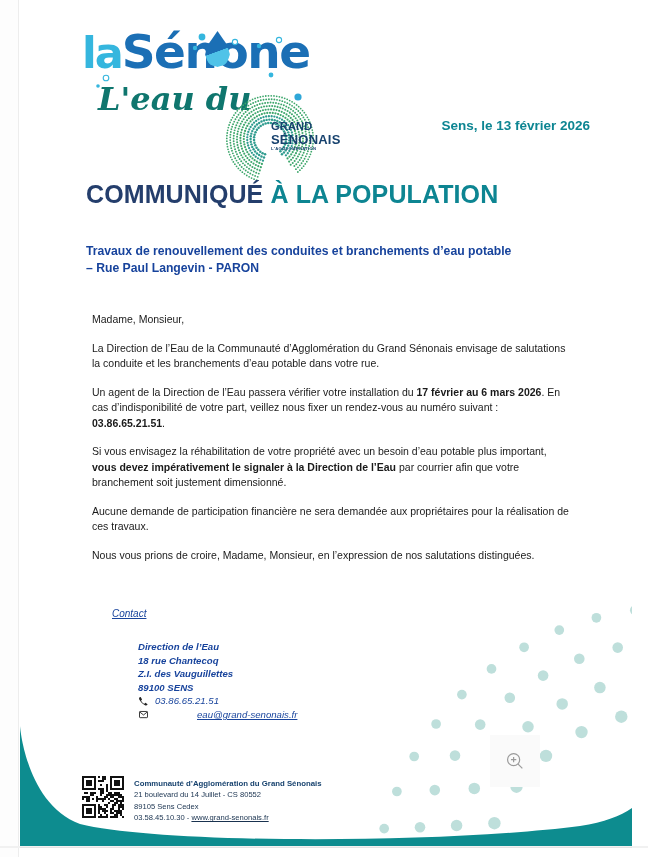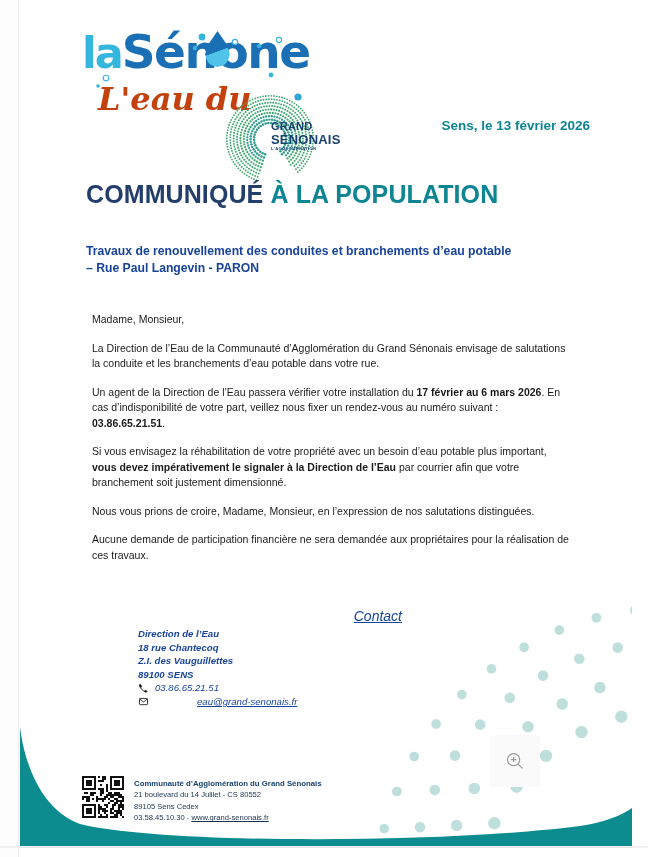--- a/index.html
+++ b/index.html
@@ -77,21 +77,21 @@
     width: 25px; height: 36px;
     background: linear-gradient(160deg,#1B6FB5 0%, #1B6FB5 55%, #4FC3E8 56%, #4FC3E8 100%);
     border-radius: 50% 50% 50% 50% / 62% 62% 38% 38%;
     clip-path: polygon(50% 0%, 88% 38%, 100% 66%, 85% 93%, 50% 100%, 15% 93%, 0% 66%, 12% 38%);
     transform: rotate(0deg);
   }
   .logo-eau {
     position: absolute; left: 16px; top: 52px;
     font-family: "DejaVu Serif", serif;
     font-style: italic; font-weight: bold;
-    font-size: 32px; color: #c2410c;
+    font-size: 32px; color: #0f766e;
     white-space: nowrap;
   }
   .gs-logo {
     position: absolute; left: 142px; top: 64px; width: 108px; height: 92px;
   }
   .gs-text {
     position: absolute; left: 47px; top: 29px;
     font-family: "Liberation Sans", sans-serif;
     font-weight: bold; color: #17426E;
     line-height: 1.05;
@@ -133,22 +133,22 @@
   .body-block p.salut { }
   .body-block b { font-weight: bold; }
 
   
   .contact {
     position: absolute; left: 92px; top: 608px; width: 290px;
     font-family: "Liberation Sans", sans-serif;
     color: #17439C;
   }
   .contact-label {
-    font-size: 14px; font-style: italic; text-decoration: underline;
-    color: #17439C; margin-bottom: 3px; text-align: right;
+    font-size: 10px; font-style: italic; text-decoration: underline;
+    color: #17439C; margin-bottom: 21px;
   }
   .contact-lines {
     margin-left: 26px;
     font-size: 9.6px; font-weight: bold; font-style: italic;
     line-height: 1.42;
   }
   .contact-row {
     display: flex; align-items: center; gap: 6px;
     font-weight: normal;
   }
@@ -798,22 +798,22 @@
       <div>Travaux de renouvellement des conduites et branchements d’eau potable</div>
       <div>– Rue Paul Langevin - PARON</div>
     </div>
 
     <div class="body-block">
       <p class="salut">Madame, Monsieur,</p>
       <div id="paragraphs">
           <p><span>La Direction de l’Eau de la Communauté d’Agglomération du Grand Sénonais envisage de salutations la conduite et les branchements d’eau potable dans votre rue.</span></p>
           <p><span>Un agent de la Direction de l’Eau passera vérifier votre installation du </span><b>17 février au 6 mars 2026</b><span>. En cas d’indisponibilité de votre part, veillez nous fixer un rendez-vous au numéro suivant : </span><b>03.86.65.21.51</b><span>.</span></p>
           <p><span>Si vous envisagez la réhabilitation de votre propriété avec un besoin d’eau potable plus important, </span><b>vous devez impérativement le signaler à la Direction de l’Eau</b><span> par courrier afin que votre branchement soit justement dimensionné.</span></p>
+          <p><span>Aucune demande de participation financière ne sera demandée aux propriétaires pour la réalisation de ces travaux.</span></p>
           <p><span>Nous vous prions de croire, Madame, Monsieur, en l’expression de nos salutations distinguées.</span></p>
-          <p><span>Aucune demande de participation financière ne sera demandée aux propriétaires pour la réalisation de ces travaux.</span></p>
         </div>
     </div>
 
     <div class="contact">
       <div class="contact-label">Contact</div>
       <div class="contact-lines">
         <div>Direction de l’Eau</div>
         <div>18 rue Chantecoq</div>
         <div>Z.I. des Vauguillettes</div>
         <div>89100 SENS</div>

